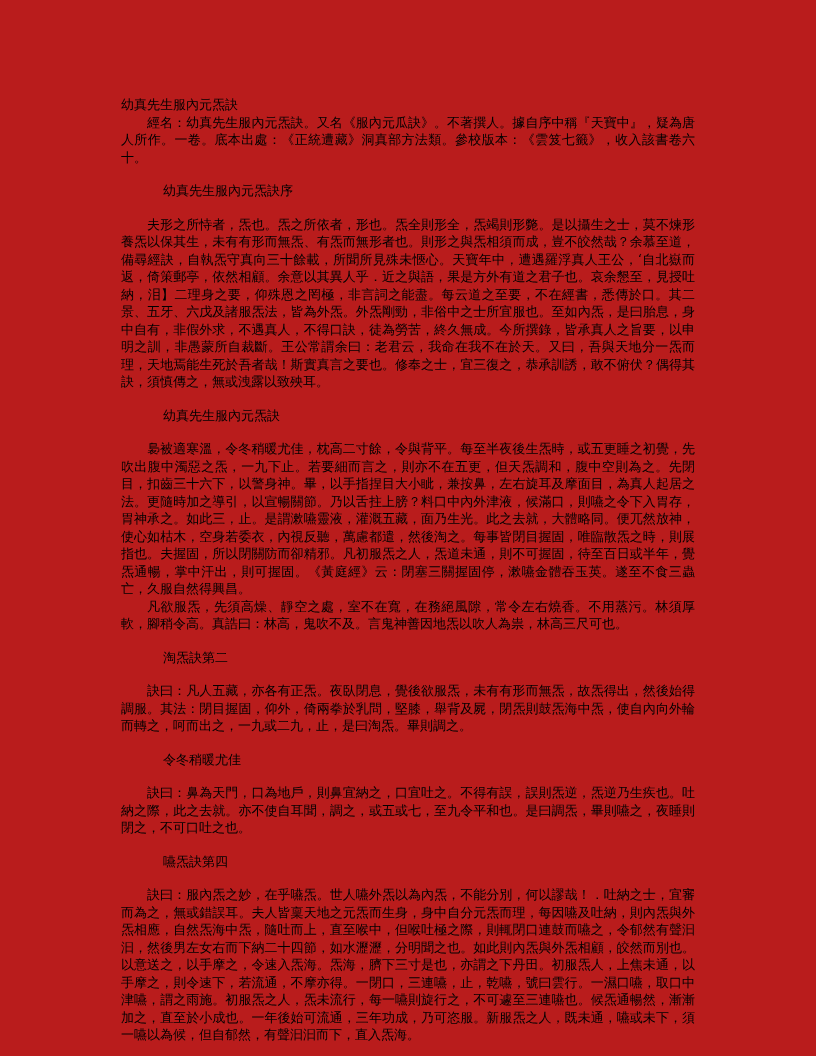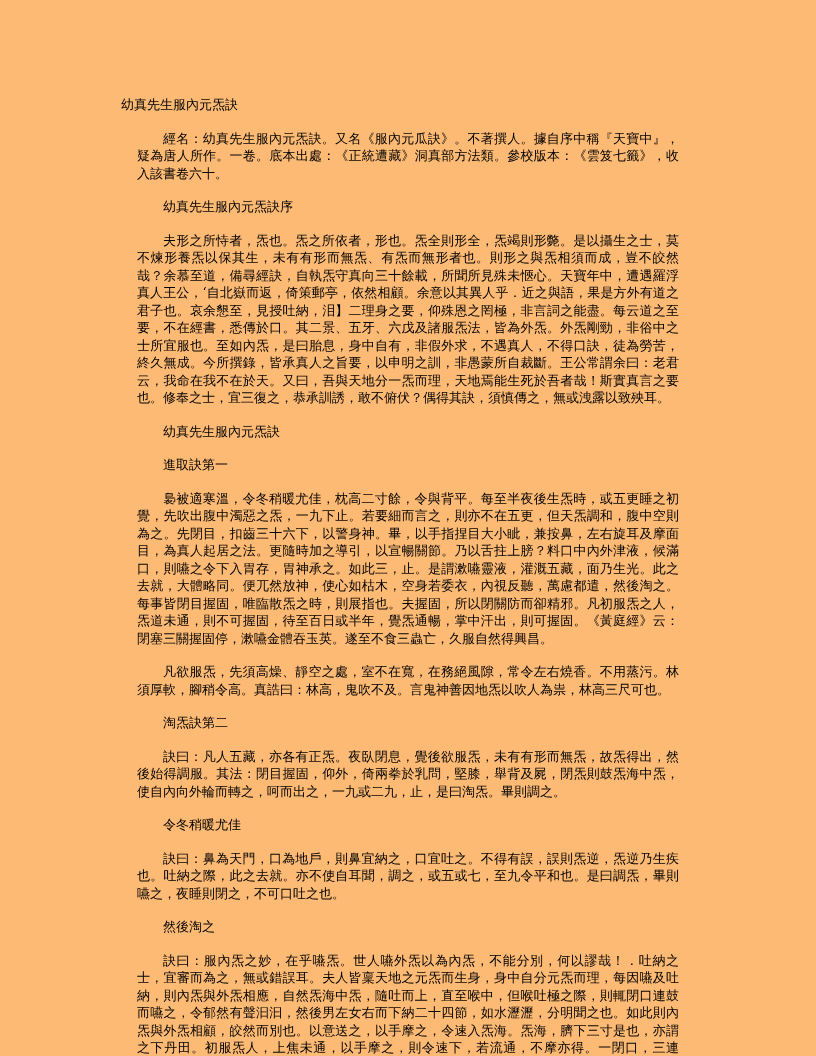--- a/index.html
+++ b/index.html
@@ -12,32 +12,32 @@
     height: 1056px;
     overflow: hidden;
     font-family: "DejaVu Serif", "Liberation Serif", serif;
     color: #000000;
   }
   .page {
     width: 816px;
     height: 1056px;
     box-sizing: border-box;
     padding: 96px 121px 96px 121px;
-    background: #fdba74;
+    background: #b91c1c;
     position: relative;
   }
   .doc-body {
     width: 574px;
   }
   .para {
     font-size: 13.0px;
     line-height: 17.5px;
     text-align: justify;
     text-justify: inter-ideograph;
-    margin: 16px;
+    margin: 0;
     padding: 0;
     letter-spacing: 0px;
     word-break: break-all;
     white-space: normal;
   }
   .indent {
     text-indent: 26px;
   }
   .heading {
     font-size: 13.0px;
@@ -63,32 +63,31 @@
     <div class="heading">幼真先生服內元炁訣</div>
 
     <div class="para indent">經名：幼真先生服內元炁訣。又名《服內元瓜訣》。不著撰人。據自序中稱『天寶中』，疑為唐人所作。一卷。底本出處：《正統遭藏》洞真部方法類。參校版本：《雲笈七籤》，收入該書卷六十。</div>
 
     <div class="heading-indent">幼真先生服內元炁訣序</div>
 
     <div class="para indent">夫形之所恃者，炁也。炁之所依者，形也。炁全則形全，炁竭則形斃。是以攝生之士，莫不煉形養炁以保其生，未有有形而無炁、有炁而無形者也。則形之與炁相須而成，豈不皎然哉？余慕至道，備尋經訣，自執炁守真向三十餘載，所聞所見殊未愜心。天寶年中，遭遇羅浮真人王公，‘自北嶽而返，倚策郵亭，依然相顧。余意以其異人乎．近之與語，果是方外有道之君子也。哀余懇至，見授吐納，泪】二理身之要，仰殊恩之罔極，非言詞之能盡。每云道之至要，不在經書，悉傳於口。其二景、五牙、六戊及諸服炁法，皆為外炁。外炁剛勁，非俗中之士所宜服也。至如內炁，是曰胎息，身中自有，非假外求，不遇真人，不得口訣，徒為勞苦，終久無成。今所撰錄，皆承真人之旨要，以申明之訓，非愚蒙所自裁斷。王公常謂余曰：老君云，我命在我不在於天。又曰，吾與天地分一炁而理，天地焉能生死於吾者哉！斯實真言之要也。修奉之士，宜三復之，恭承訓誘，敢不俯伏？偶得其訣，須慎傳之，無或洩露以致殃耳。</div>
 
     <div class="heading-indent">幼真先生服內元炁訣</div>
 
-    <div class="heading-indent">進取訣第一</div>
 
     <div class="para indent">裊被適寒溫，令冬稍暖尤佳，枕高二寸餘，令與背平。每至半夜後生炁時，或五更睡之初覺，先吹出腹中濁惡之炁，一九下止。若要細而言之，則亦不在五更，但天炁調和，腹中空則為之。先閉目，扣齒三十六下，以警身神。畢，以手指捏目大小眦，兼按鼻，左右旋耳及摩面目，為真人起居之法。更隨時加之導引，以宣暢關節。乃以舌拄上膀？料口中內外津液，候滿口，則嚥之令下入胃存，胃神承之。如此三，止。是謂漱嚥靈液，灌溉五藏，面乃生光。此之去就，大體略同。便兀然放神，使心如枯木，空身若委衣，內視反聽，萬慮都遣，然後淘之。每事皆閉目握固，唯臨散炁之時，則展指也。夫握固，所以閉關防而卻精邪。凡初服炁之人，炁道未通，則不可握固，待至百日或半年，覺炁通暢，掌中汗出，則可握固。《黃庭經》云：閉塞三關握固停，漱嚥金體吞玉英。遂至不食三蟲亡，久服自然得興昌。</div>
 
     <div class="para indent">凡欲服炁，先須高燥、靜空之處，室不在寬，在務絕風隙，常令左右燒香。不用蒸污。林須厚軟，腳稍令高。真誥曰：林高，鬼吹不及。言鬼神善因地炁以吹人為祟，林高三尺可也。</div>
 
     <div class="heading-indent">淘炁訣第二</div>
 
     <div class="para indent">訣曰：凡人五藏，亦各有正炁。夜臥閉息，覺後欲服炁，未有有形而無炁，故炁得出，然後始得調服。其法：閉目握固，仰外，倚兩拳於乳問，堅膝，舉背及屍，閉炁則鼓炁海中炁，使自內向外輪而轉之，呵而出之，一九或二九，止，是曰淘炁。畢則調之。</div>
 
     <div class="heading-indent">令冬稍暖尤佳</div>
 
     <div class="para indent">訣曰：鼻為天門，口為地戶，則鼻宜納之，口宜吐之。不得有誤，誤則炁逆，炁逆乃生疾也。吐納之際，此之去就。亦不使自耳聞，調之，或五或七，至九令平和也。是曰調炁，畢則嚥之，夜睡則閉之，不可口吐之也。</div>
 
-    <div class="heading-indent">然後淘之</div>
+    <div class="heading-indent">嚥炁訣第四</div>
 
     <div class="para indent">訣曰：服內炁之妙，在乎嚥炁。世人嚥外炁以為內炁，不能分別，何以謬哉！．吐納之士，宜審而為之，無或錯誤耳。夫人皆稟天地之元炁而生身，身中自分元炁而理，每因嚥及吐納，則內炁與外炁相應，自然炁海中炁，隨吐而上，直至喉中，但喉吐極之際，則輒閉口連鼓而嚥之，令郁然有聲汩汩，然後男左女右而下納二十四節，如水瀝瀝，分明聞之也。如此則內炁與外炁相顧，皎然而別也。以意送之，以手摩之，令速入炁海。炁海，臍下三寸是也，亦謂之下丹田。初服炁人，上焦未通，以手摩之，則令速下，若流通，不摩亦得。一閉口，三連嚥，止，乾嚥，號曰雲行。一濕口嚥，取口中津嚥，謂之雨施。初服炁之人，炁未流行，每一嚥則旋行之，不可遽至三連嚥也。候炁通暢然，漸漸加之，直至於小成也。一年後始可流通，三年功成，乃可恣服。新服炁之人，既未通，嚥或未下，須一嚥以為候，但自郁然，有聲汩汩而下，直入炁海。</div>
 
   </div>
 </div>
 
 </body></html>

